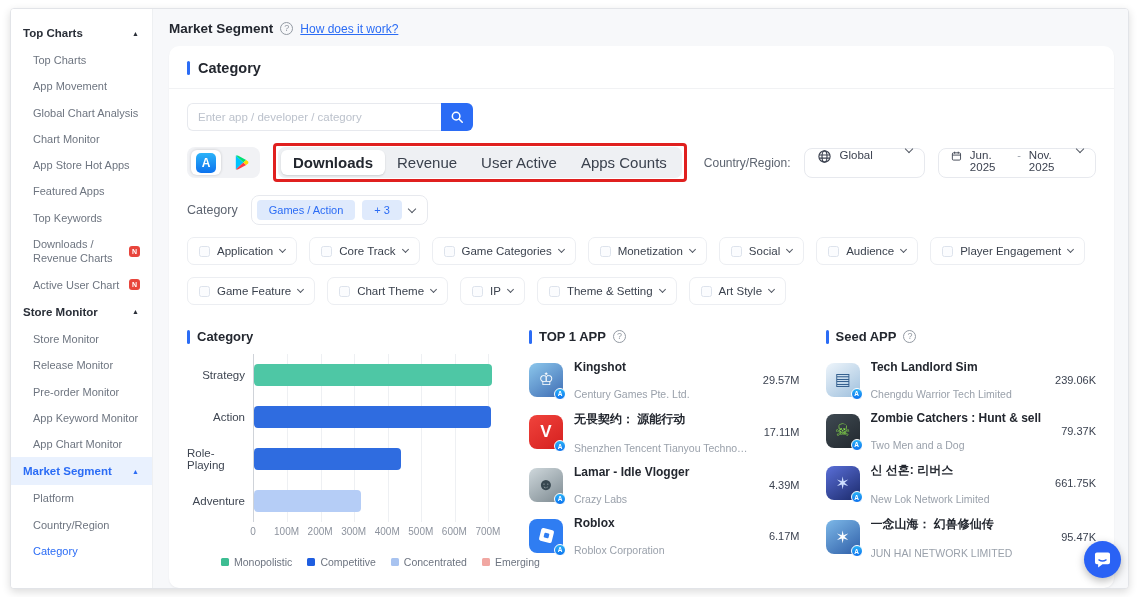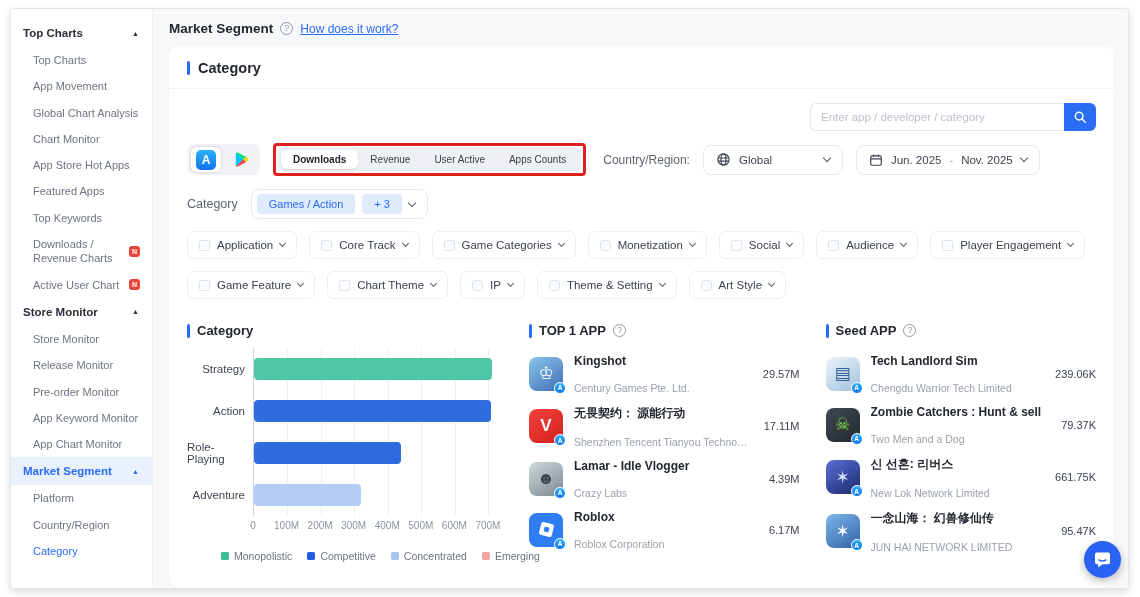--- a/index.html
+++ b/index.html
@@ -29,36 +29,36 @@
   .page-head { display:flex; align-items:center; gap:7px; margin-bottom:10px; flex:none; }
   .page-title { font-size:13.5px; font-weight:bold; color:#23272f; }
   .qicon { width:13px; height:13px; border:1px solid #939aa3; border-radius:50%; color:#939aa3; font-size:9px; line-height:11px; text-align:center; flex:none; }
   .help-link { font-size:12px; color:#2b6cf5; text-decoration:underline; cursor:pointer; }
   .card { background:#fff; border-radius:10px; box-shadow:0 1px 2px rgba(16,24,40,.05); flex:1; display:flex; flex-direction:column; overflow:hidden; }
   .card-head { padding:14px 18px 12px; border-bottom:1px solid #f1f2f4; display:flex; align-items:center; gap:8px; flex:none; }
   .bar-accent { width:3px; height:14px; background:#2b6cf5; border-radius:2px; flex:none; }
   .card-title { font-size:14.5px; font-weight:bold; color:#23272f; }
   .controls { padding:14px 18px 0; flex:none; }
   
-  .search-row { display:flex; margin-bottom:12px;justify-content:flex-end; }
+  .search-row { display:flex; margin-bottom:12px; }
   .search-input { width:254px; height:28px; border:1px solid #e7e9ee; border-right:none; border-radius:6px 0 0 6px; padding:0 10px; font-size:11.5px; color:#3c4250; outline:none; font-family:inherit; }
   .search-input::placeholder { color:#bcc2cc; }
   .search-btn { width:32px; height:28px; background:#2b6cf5; border:none; border-radius:0 6px 6px 0; display:flex; align-items:center; justify-content:center; cursor:pointer; }
   
   .options-row { display:flex; align-items:center; gap:13px; margin-bottom:13px; }
   .platform-pill { background:#f1f2f5; border-radius:8px; padding:3px 4px; display:flex; gap:5px; align-items:center; }
   .p-item { width:30px; height:25px; border-radius:6px; display:flex; align-items:center; justify-content:center; cursor:pointer; }
   .p-item.selected { background:#fff; box-shadow:0 0 3px rgba(0,0,0,.18); }
   .as-icon { width:20px; height:20px; border-radius:5px; background:linear-gradient(180deg,#2bb3f8,#0d72ee); color:#fff; font-weight:bold; font-size:12px; display:flex; align-items:center; justify-content:center; }
   .seg-annot { border:3px solid #e0201f; border-radius:4px; padding:1px 2px; }
   .segmented { background:#eef0f3; border-radius:7px; padding:3px; display:flex; }
-  .seg-tab { padding:4px 12px; font-size:10px; color:#3a414d; border-radius:6px; cursor:pointer; white-space:nowrap; }
+  .seg-tab { padding:4px 12px; font-size:15px; color:#3a414d; border-radius:6px; cursor:pointer; white-space:nowrap; }
   .seg-tab.selected { background:#fff; font-weight:bold; box-shadow:0 1px 2px rgba(0,0,0,.14); color:#23272f; }
   .country-label { font-size:12px; color:#5d6470; margin-left:4px; }
-  .select { height:30px; border:1px solid #e7e9ee; border-radius:8px; background:#fff; display:flex; align-items:center; gap:8px; padding:0 12px; font-size:11.5px; color:#3c4250; cursor:pointer; }
+  .select { height:30px; border:1px solid #e7e9ee; border-radius:8px; background:#fff; display:flex; align-items:flex-start; gap:8px; padding:0 12px; font-size:11.5px; color:#3c4250; cursor:pointer; }
   .select.country { width:140px; }
   .chev { width:6px; height:6px; border-right:1.5px solid #555b66; border-bottom:1.5px solid #555b66; transform:rotate(45deg); margin-top:-3px; flex:none; }
   .sep { color:#9aa1ab; font-size:11px; }
   .flexgrow { flex:1; }
   
   .category-row { display:flex; align-items:center; gap:13px; margin-bottom:12px; }
   .cat-label { font-size:12.5px; color:#5d6470; }
   .chip-box { border:1px solid #e7e9ee; border-radius:8px; padding:4px 12px 4px 5px; display:flex; gap:7px; align-items:center; cursor:pointer; background:#fff; }
   .chip { background:#dfeafc; color:#2b6cf5; font-size:11px; border-radius:4px; padding:4px 12px; white-space:nowrap; }
   

